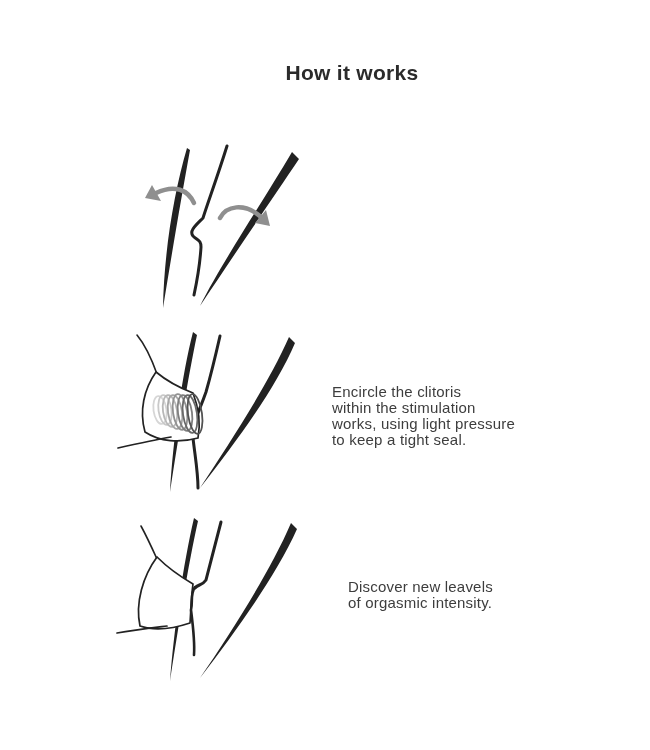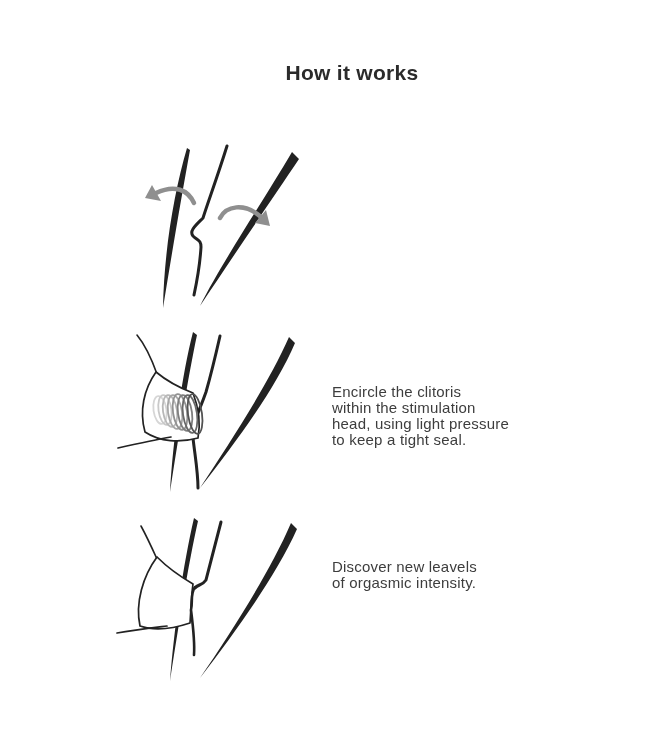--- a/index.html
+++ b/index.html
@@ -30,21 +30,21 @@
     left: 332px;
     width: 210px;
     font-size: 15px;
     line-height: 16px;
     color: #3d3d3d;
     white-space: pre-line;
     letter-spacing: 0.2px;
   }
   .caption-1 { top: 193px; }
   .caption-2 { top: 384px; }
-  .caption-3 { top: 559px; }
+  .caption-3 { top: 579px; margin-left: 16px; }
 </style>
 </head>
 <body>
 
 <div class="page">
 
   <div class="title">How it works</div>
 
   <svg class="illus illus-1" viewBox="0 0 200 180">
     <path d="M67,8 C54,52 44,112 43,168 C52,112 62,54 70,10 Z" fill="#222222"></path>
@@ -84,18 +84,18 @@
     <path d="M84,8 C73,55 64,120 60,171 C68,120 78,55 88,11 Z" fill="#222222"></path>
     <path d="M111,12 C105,35 100,55 96,70 C92,76 88,74 85,78" fill="none" stroke="#222222" stroke-width="3" stroke-linecap="round"></path>
     <path d="M181,13 C160,62 120,124 90,168 C126,121 166,66 187,19 Z" fill="#222222"></path>
     <path d="M47,47 C59,59 71,67 83,74 C81,88 81,100 80,113 C62,119 44,121 30,116 C25,93 33,66 47,47 Z" fill="#ffffff" stroke="#222222" stroke-width="1.7" stroke-linejoin="round"></path>
     <path d="M85,77 C80,84 83,92 81,100 C83,116 85,131 84,145" fill="none" stroke="#222222" stroke-width="2.6" stroke-linecap="round"></path>
     <path d="M7,123 C24,120 41,118 57,116" fill="none" stroke="#222222" stroke-width="1.7" stroke-linecap="round"></path>
   </svg>
 
   <div class="caption caption-2">Encircle the clitoris
 within the stimulation
-head, using light pressure
+works, using light pressure
 to keep a tight seal.</div>
   <div class="caption caption-3">Discover new leavels
 of orgasmic intensity.</div>
 
 </div>
 
 </body></html>

